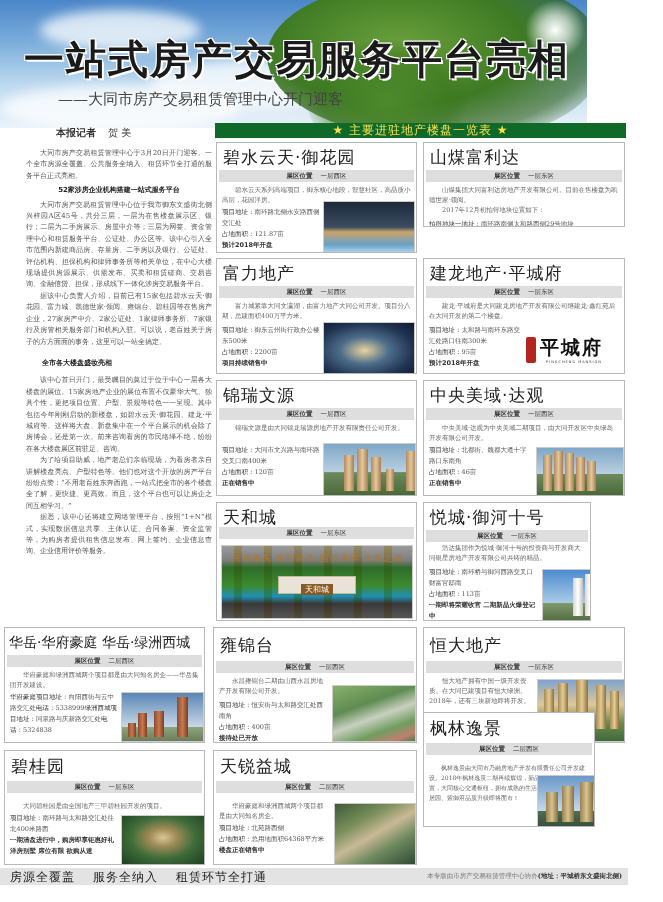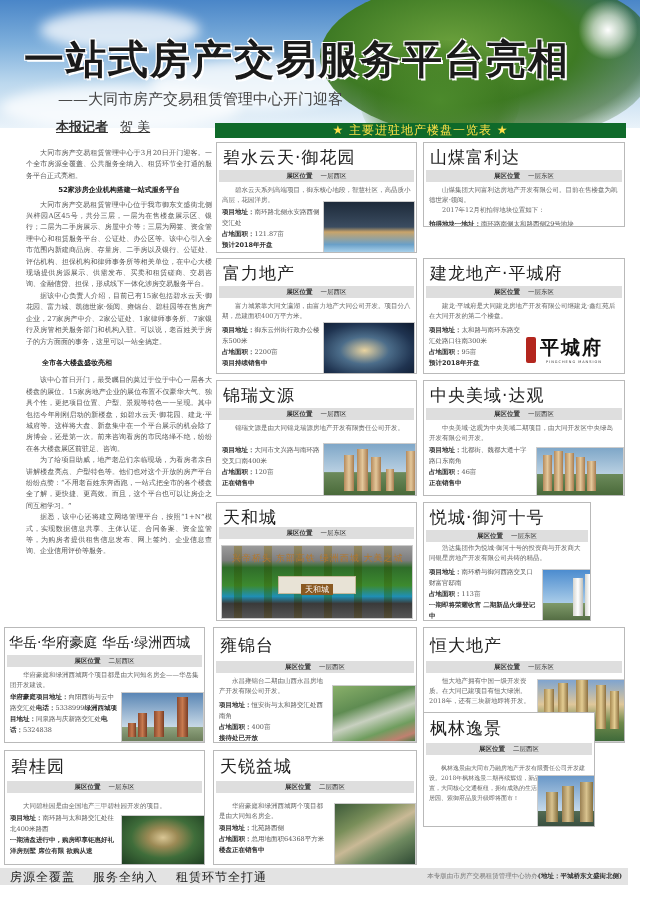--- a/index.html
+++ b/index.html
@@ -1,47 +1,47 @@
 <!DOCTYPE html>
 <html><head>
 <meta charset="utf-8">
 <style>
 *{box-sizing:border-box;margin:0;padding:0;}
 html,body{width:663px;height:902px;background:#fff;overflow:hidden;}
 body{font-family:"DejaVu Sans","Liberation Sans",sans-serif;color:#333;position:relative;}
 .page{position:absolute;left:0;top:0;width:628px;height:902px;}
-.hero{position:absolute;left:0;top:0;width:640px;height:128px;
+.hero{position:absolute;left:0;top:0;width:587px;height:128px;
   background:linear-gradient(180deg,#4a86c8 0%,#7fb0dc 35%,#bcd8ee 65%,#eaf3fa 100%);overflow:hidden;}
 .cloud{position:absolute;border-radius:50%;background:rgba(255,255,255,.75);filter:blur(6px);}
 .tree{position:absolute;right:-10px;top:-20px;width:330px;height:160px;border-radius:50% 40% 45% 55%;
   background:radial-gradient(ellipse at 40% 40%,#6aa03c 0%,#3e7a24 45%,rgba(40,90,20,.6) 70%,rgba(40,90,20,0) 85%);}
 .tree2{position:absolute;right:120px;top:40px;width:160px;height:120px;border-radius:50%;
   background:radial-gradient(ellipse,#4c8a2c 0%,rgba(60,120,30,.5) 55%,rgba(60,120,30,0) 75%);}
 .sun{position:absolute;right:2px;top:0;width:60px;height:60px;border-radius:50%;
   background:radial-gradient(circle,#fff 0%,rgba(255,255,255,.6) 35%,rgba(255,255,255,0) 70%);}
 .main-title{position:absolute;left:24px;top:32px;font-family:"DejaVu Serif","Liberation Serif",serif;font-weight:bold;
   font-size:40px;letter-spacing:2px;color:#1a1a1a;text-shadow:2px 2px 0 #fff,-1px -1px 0 #fff,1px -1px 0 #fff,-1px 1px 0 #fff;}
 .sub-title{position:absolute;left:58px;top:90px;font-family:"DejaVu Serif","Liberation Serif",serif;font-size:15px;color:#444;}
-.byline{position:absolute;left:56px;top:118px;font-size:13px;color:#333;font-weight:bold;text-decoration:underline;}
+.byline{position:absolute;left:56px;top:126px;font-size:10px;color:#333;font-weight:bold;}
 .byline span{font-weight:normal;margin-left:12px;}
 .banner{position:absolute;left:215px;top:123px;width:411px;height:15px;background:#0f6a2a;color:#fde047;
   font-size:12px;text-align:center;line-height:15px;letter-spacing:1px;}
 .article{position:absolute;left:26px;top:148px;width:186px;font-family:"DejaVu Serif","Liberation Serif",serif;
   font-size:7px;line-height:11.4px;color:#555;text-align:justify;}
 .article p{text-indent:2em;}
 .article h3{font-family:"DejaVu Sans","Liberation Sans",sans-serif;font-size:7px;font-weight:bold;color:#222;
   text-align:center;margin:3px 0 3px;}
 .article h3.left{text-align:left;padding-left:16px;margin:10px 0 6px;}
 .card{position:absolute;border:1px solid #b9b9b9;background:#fff;overflow:hidden;}
 .card-title{font-size:17px;color:#222;padding:3px 0 0 6px;height:27px;letter-spacing:1px;white-space:nowrap;}
 .loc-bar{background:#dedede;height:12px;line-height:12px;font-size:6.5px;text-align:center;color:#333;margin:0 2px;}
 .loc-bar b{margin-right:8px;}
 .card-desc{font-family:"DejaVu Serif","Liberation Serif",serif;font-size:6.5px;line-height:10px;color:#666;padding:3px 5px 0 5px;text-indent:2em;}
 .info{position:absolute;font-size:6.5px;line-height:11px;color:#333;}
-.info b{font-weight:bold;text-align:right;}
+.info b{font-weight:normal;text-align:right;}
 .info .v{font-family:"DejaVu Serif","Liberation Serif",serif;color:#555;}
 .info .bold-line{font-weight:bold;}
 .photo{position:absolute;border:1px solid #ccc;overflow:hidden;}
 .sky{position:absolute;left:0;top:0;width:100%;height:100%;background:linear-gradient(180deg,#7fa7c8 0%,#b9d0e2 55%,#6c8a5b 56%,#4a6a3a 100%);}
 .bld{position:absolute;bottom:4px;background:linear-gradient(90deg,#b58a5c,#e3c79a,#a87c50);}
 .footer{position:absolute;left:0;top:868px;width:628px;height:17px;background:#e3e3e3;}
 .footer-slogan{position:absolute;left:10px;top:1px;font-size:12px;color:#222;letter-spacing:1px;white-space:nowrap;}
 .footer-slogan span{margin-right:18px;}
 .footer-note{position:absolute;right:6px;top:4px;font-family:"DejaVu Serif","Liberation Serif",serif;font-size:6.5px;color:#777;}
 .footer-note b{color:#333;}
@@ -165,21 +165,21 @@
       <div class="bld" style="left:39px;width:9px;height:34px;"></div>
       <div class="bld" style="left:50px;width:9px;height:30px;"></div>
     </div>
   </div>
 
   <div class="card" style="left:216px;top:502px;width:201px;height:119px;">
     <div class="card-title" style="height:24px;">天和城</div>
     <div class="loc-bar"><b>展区位置</b><span>一层东区</span></div>
     <div class="photo" style="left:4px;top:42px;width:192px;height:74px;background:linear-gradient(180deg,#9b9b9b 0%,#7d7d7d 20%,#2f6d2a 30%,#3d8a2f 55%,#1f8fb5 70%,#3a3a3a 80%,#555 100%);">
       <div style="position:absolute;left:0;top:0;width:100%;height:100%;background:repeating-linear-gradient(90deg,rgba(230,190,40,.0) 0 12px,rgba(230,190,40,.55) 12px 20px,rgba(30,100,40,.0) 20px 30px);mix-blend-mode:multiply;opacity:.8;"></div>
-      <div style="position:absolute;left:10px;top:6px;font-size:9px;color:#b2782e;letter-spacing:1px;white-space:nowrap;">兴帝桥头 东部高铁 绿洲西城 大美之城</div>
+      <div style="position:absolute;left:10px;top:6px;font-size:9px;color:#b2782e;letter-spacing:1px;white-space:nowrap;">兴帝桥头 东部高铁 国韵风华 大美之城</div>
       <div style="position:absolute;left:56px;top:30px;width:78px;height:18px;background:#e8e3d6;border:1px solid #c5b99b;text-align:center;">
         <span style="display:inline-block;margin-top:3px;font-size:8px;color:#fff;background:#8a5a22;padding:0 4px;">天和城</span>
       </div>
     </div>
   </div>
 
   <div class="card" style="left:423px;top:502px;width:168px;height:119px;">
     <div class="card-title">悦城·御河十号</div>
     <div class="loc-bar"><b>展区位置</b><span>一层东区</span></div>
     <div class="card-desc" style="padding-top:1px;">浩达集团作为悦城·御河十号的投资商与开发商大同银星房地产开发有限公司共铸的精品。</div>

